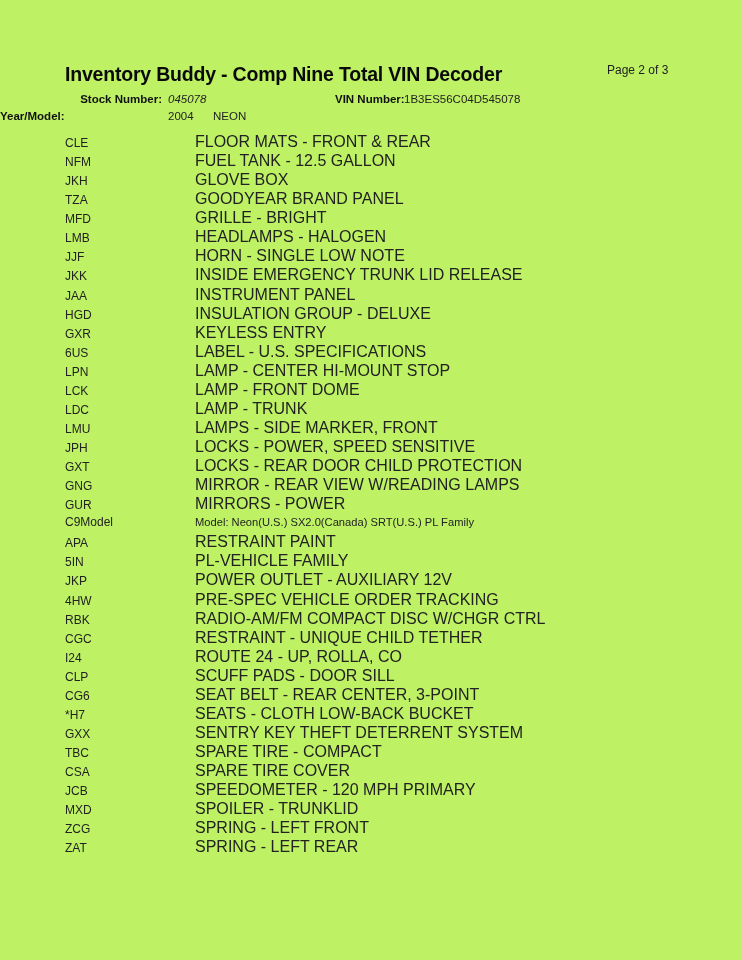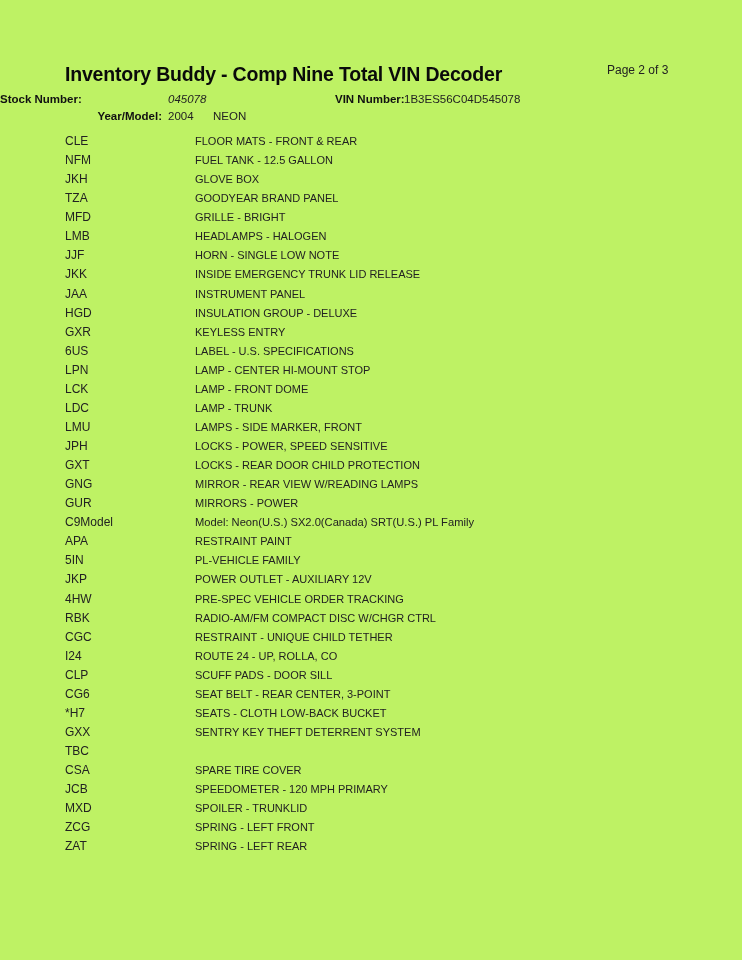--- a/index.html
+++ b/index.html
@@ -30,25 +30,25 @@
     color: #222222;
     white-space: nowrap;
   }
   .hdr-label, .hdr-value {
     position: absolute;
     font-size: 11.5px;
     white-space: nowrap;
   }
   .hdr-label { font-weight: bold; color: #111111; }
   .hdr-value { font-weight: normal; color: #222222; }
-  .stock-label { left: 0; width: 162px; top: 93px; }
+  .stock-label { left: 0; width: 162px; text-align: right; top: 93px; }
   .stock-value { left: 168px; top: 93px; font-style: italic; }
   .vin-label   { left: 335px; top: 93px; }
   .vin-value   { left: 404px; top: 93px; }
-  .ym-label    { left: 0; width: 162px; text-align: right; top: 110px; }
+  .ym-label    { left: 0; width: 162px; top: 110px; }
   .ym-year     { left: 168px; top: 110px; }
   .ym-model    { left: 213px; top: 110px; }
   .options {
     position: absolute;
     left: 65px;
     top: 132px;
     width: 620px;
   }
   .row {
     display: flex;
@@ -58,21 +58,21 @@
     gap: 40px;
   }
   .code {
     flex: 0 0 90px;
     font-size: 12px;
     color: #222222;
     white-space: nowrap;
   }
   .desc {
     flex: 1 1 auto;
-    font-size: 11px;
+    font-size: 16px;
     color: #222222;
     white-space: nowrap;
   }
   .desc.condensed {
     font-size: 11.5px;
     transform: scaleX(0.97);
     transform-origin: left center;
   }
 </style>
 </head>
@@ -218,20 +218,21 @@
       <div class="row">
         <span class="code">*H7</span>
         <span class="desc">SEATS - CLOTH LOW-BACK BUCKET</span>
       </div>
       <div class="row">
         <span class="code">GXX</span>
         <span class="desc">SENTRY KEY THEFT DETERRENT SYSTEM</span>
       </div>
       <div class="row">
         <span class="code">TBC</span>
+        <span class="desc">SPARE TIRE - COMPACT</span>
       </div>
       <div class="row">
         <span class="code">CSA</span>
         <span class="desc">SPARE TIRE COVER</span>
       </div>
       <div class="row">
         <span class="code">JCB</span>
         <span class="desc">SPEEDOMETER - 120 MPH PRIMARY</span>
       </div>
       <div class="row">

